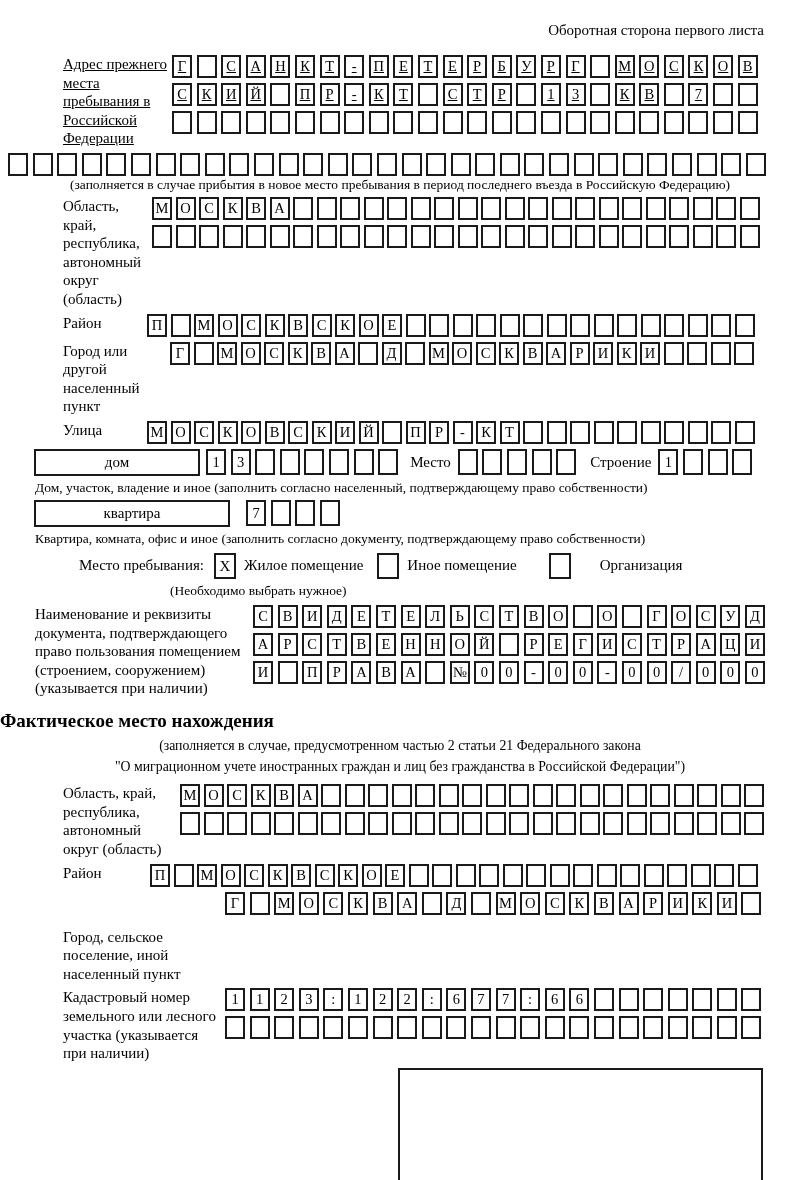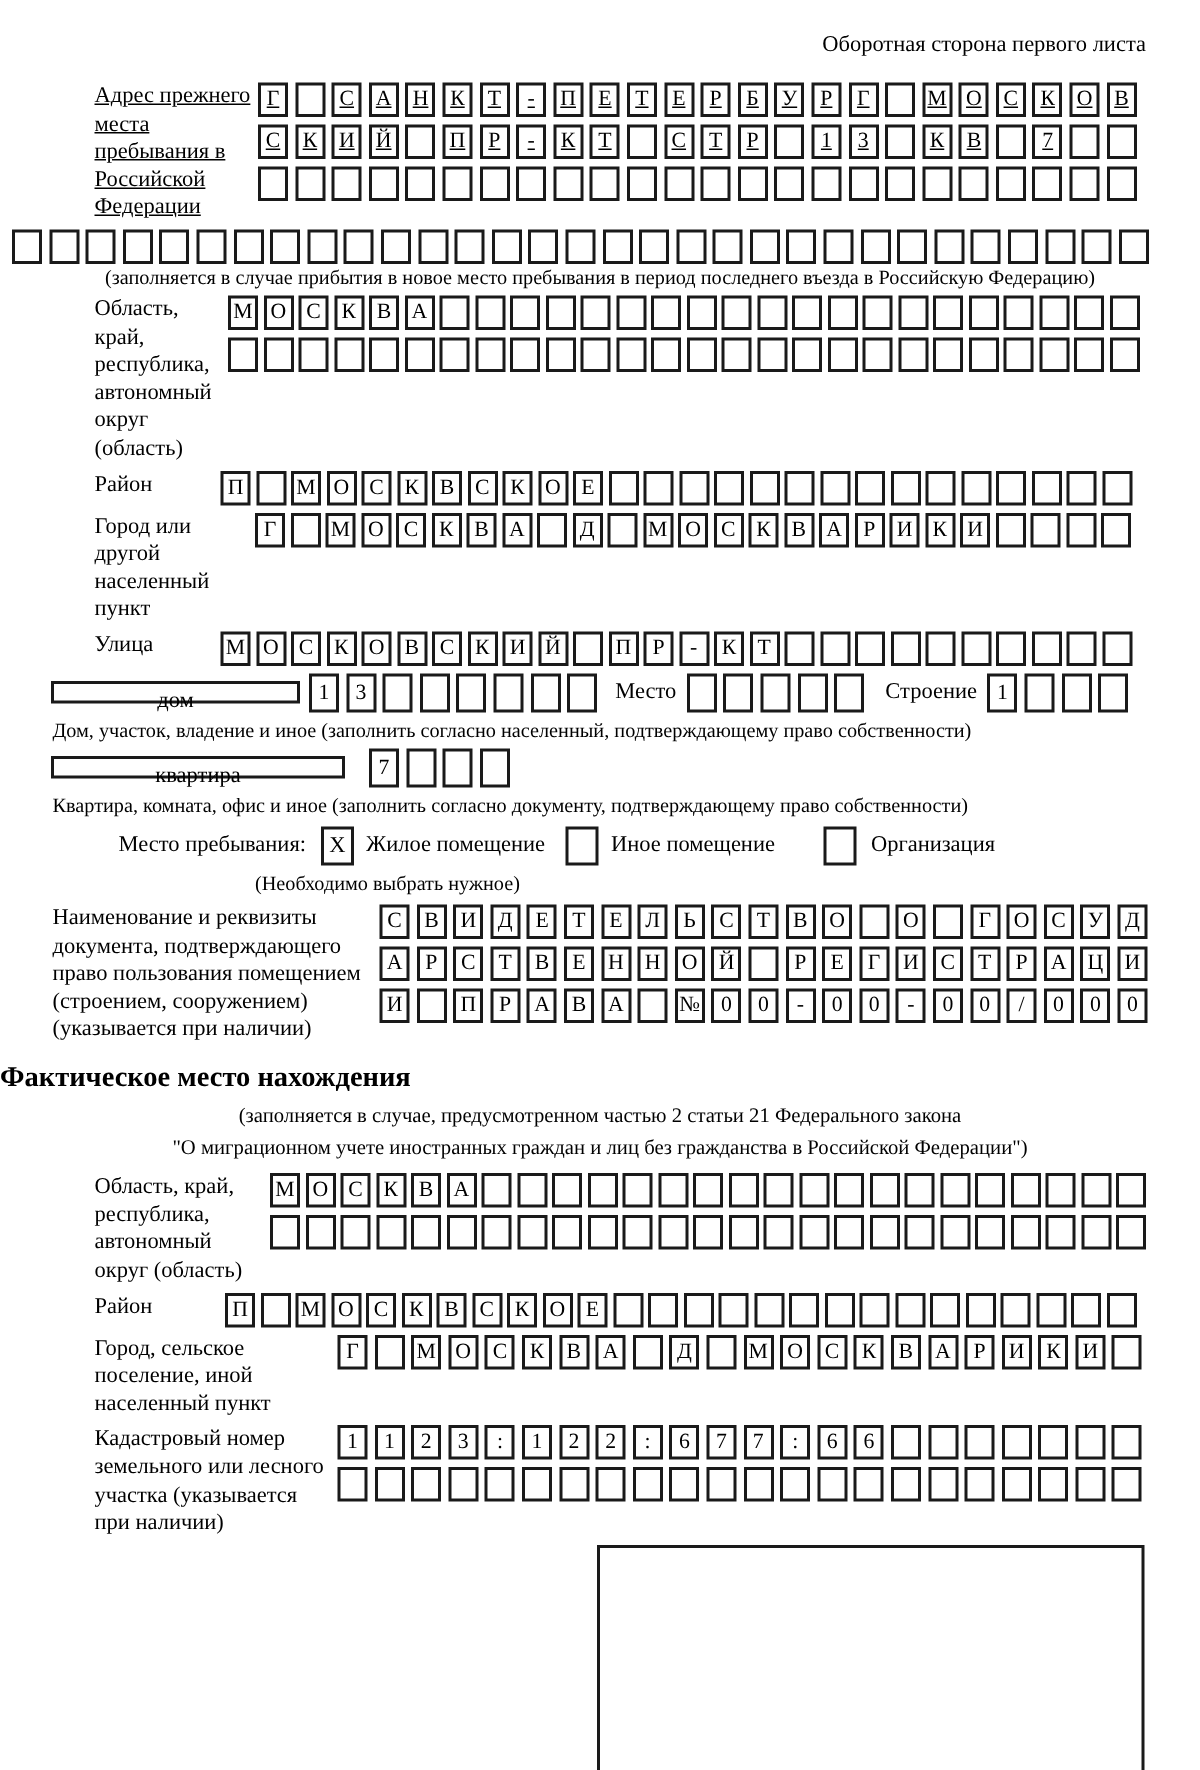--- a/index.html
+++ b/index.html
@@ -21,21 +21,21 @@
 
   .caption{font-size:13.5px;margin:1px 0 4px 0;}
   .cap-center{text-align:center;}
   .cap-left{padding-left:35px;}
 
   .sec-title{font-weight:bold;font-size:16px;text-align:center;margin:7px 0 8px 0;}
   .fact-title{font-weight:bold;font-size:19px;text-align:left;margin:12px 0 4px 0;}
   .fact-note{font-size:13.8px;text-align:center;line-height:1.5;}
 
   .inline-row{display:flex;align-items:center;margin-bottom:4px;}
-  .widebox{box-sizing:border-box;height:15px;border:2px solid #1a1a1a;text-align:center;
+  .widebox{box-sizing:border-box;height:27px;border:2px solid #1a1a1a;text-align:center;
            font-size:15px;line-height:23px;flex:0 0 auto;}
   .wb-dom{width:166px;margin-left:34px;margin-right:6px;}
   .wb-kv{width:196px;margin-left:34px;margin-right:16px;}
   .small-label{font-size:15px;margin:0 7px;}
   .checkbox{box-sizing:border-box;width:22px;height:26px;border:2px solid #1a1a1a;flex:0 0 auto;
             text-align:center;font-size:15px;line-height:22px;}
   .opt-label{font-size:15px;margin:0 14px 0 8px;}
   .mesto-label{font-size:15px;padding-left:35px;margin-right:10px;}
 
   .stamp-box{box-sizing:border-box;margin-left:398px;margin-top:4px;width:365px;height:172px;
@@ -365,21 +365,21 @@
   </div>
   <div class="caption cap-left">Квартира, комната, офис и иное (заполнить согласно документу, подтверждающему право собственности)</div>
 
   <div class="inline-row" style="margin-top:6px;padding-left:44px;">
     <span class="mesto-label">Место пребывания:</span>
     <span class="checkbox">X</span>
     <span class="opt-label">Жилое помещение</span>
     <span class="checkbox"></span>
     <span class="opt-label">Иное помещение</span>
     <span class="checkbox" style="margin-left:18px;"></span>
-    <span class="opt-label" style="margin-left:10px;text-align:center;">Организация</span>
+    <span class="opt-label" style="margin-left:29px;text-align:center;">Организация</span>
   </div>
   <div class="caption" style="margin-left:170px;width:330px;">(Необходимо выбрать нужное)</div>
 
   <div class="field" style="margin-top:6px;">
     <div class="flabel" style="flex-basis:253px;padding-left:35px;">Наименование и реквизиты документа, подтверждающего право пользования помещением (строением, сооружением) (указывается при наличии)</div>
     <div class="rows">
       <div class="boxrow g46">
           <span class="cell">С</span>
           <span class="cell">В</span>
           <span class="cell">И</span>
@@ -541,21 +541,21 @@
         <span class="cell"></span>
         <span class="cell"></span>
         <span class="cell"></span>
         <span class="cell"></span>
         <span class="cell"></span>
         <span class="cell"></span>
       </div>
   </div>
 
   <div class="field">
-    <div class="flabel" style="flex-basis:225px;">Город, сельское поселение, иной населенный пункт</div>
+    <div class="flabel" style="flex-basis:225px;margin-top:36px;">Город, сельское поселение, иной населенный пункт</div>
     <div class="boxrow g46">
         <span class="cell">Г</span>
         <span class="cell"></span>
         <span class="cell">М</span>
         <span class="cell">О</span>
         <span class="cell">С</span>
         <span class="cell">К</span>
         <span class="cell">В</span>
         <span class="cell">А</span>
         <span class="cell"></span>

